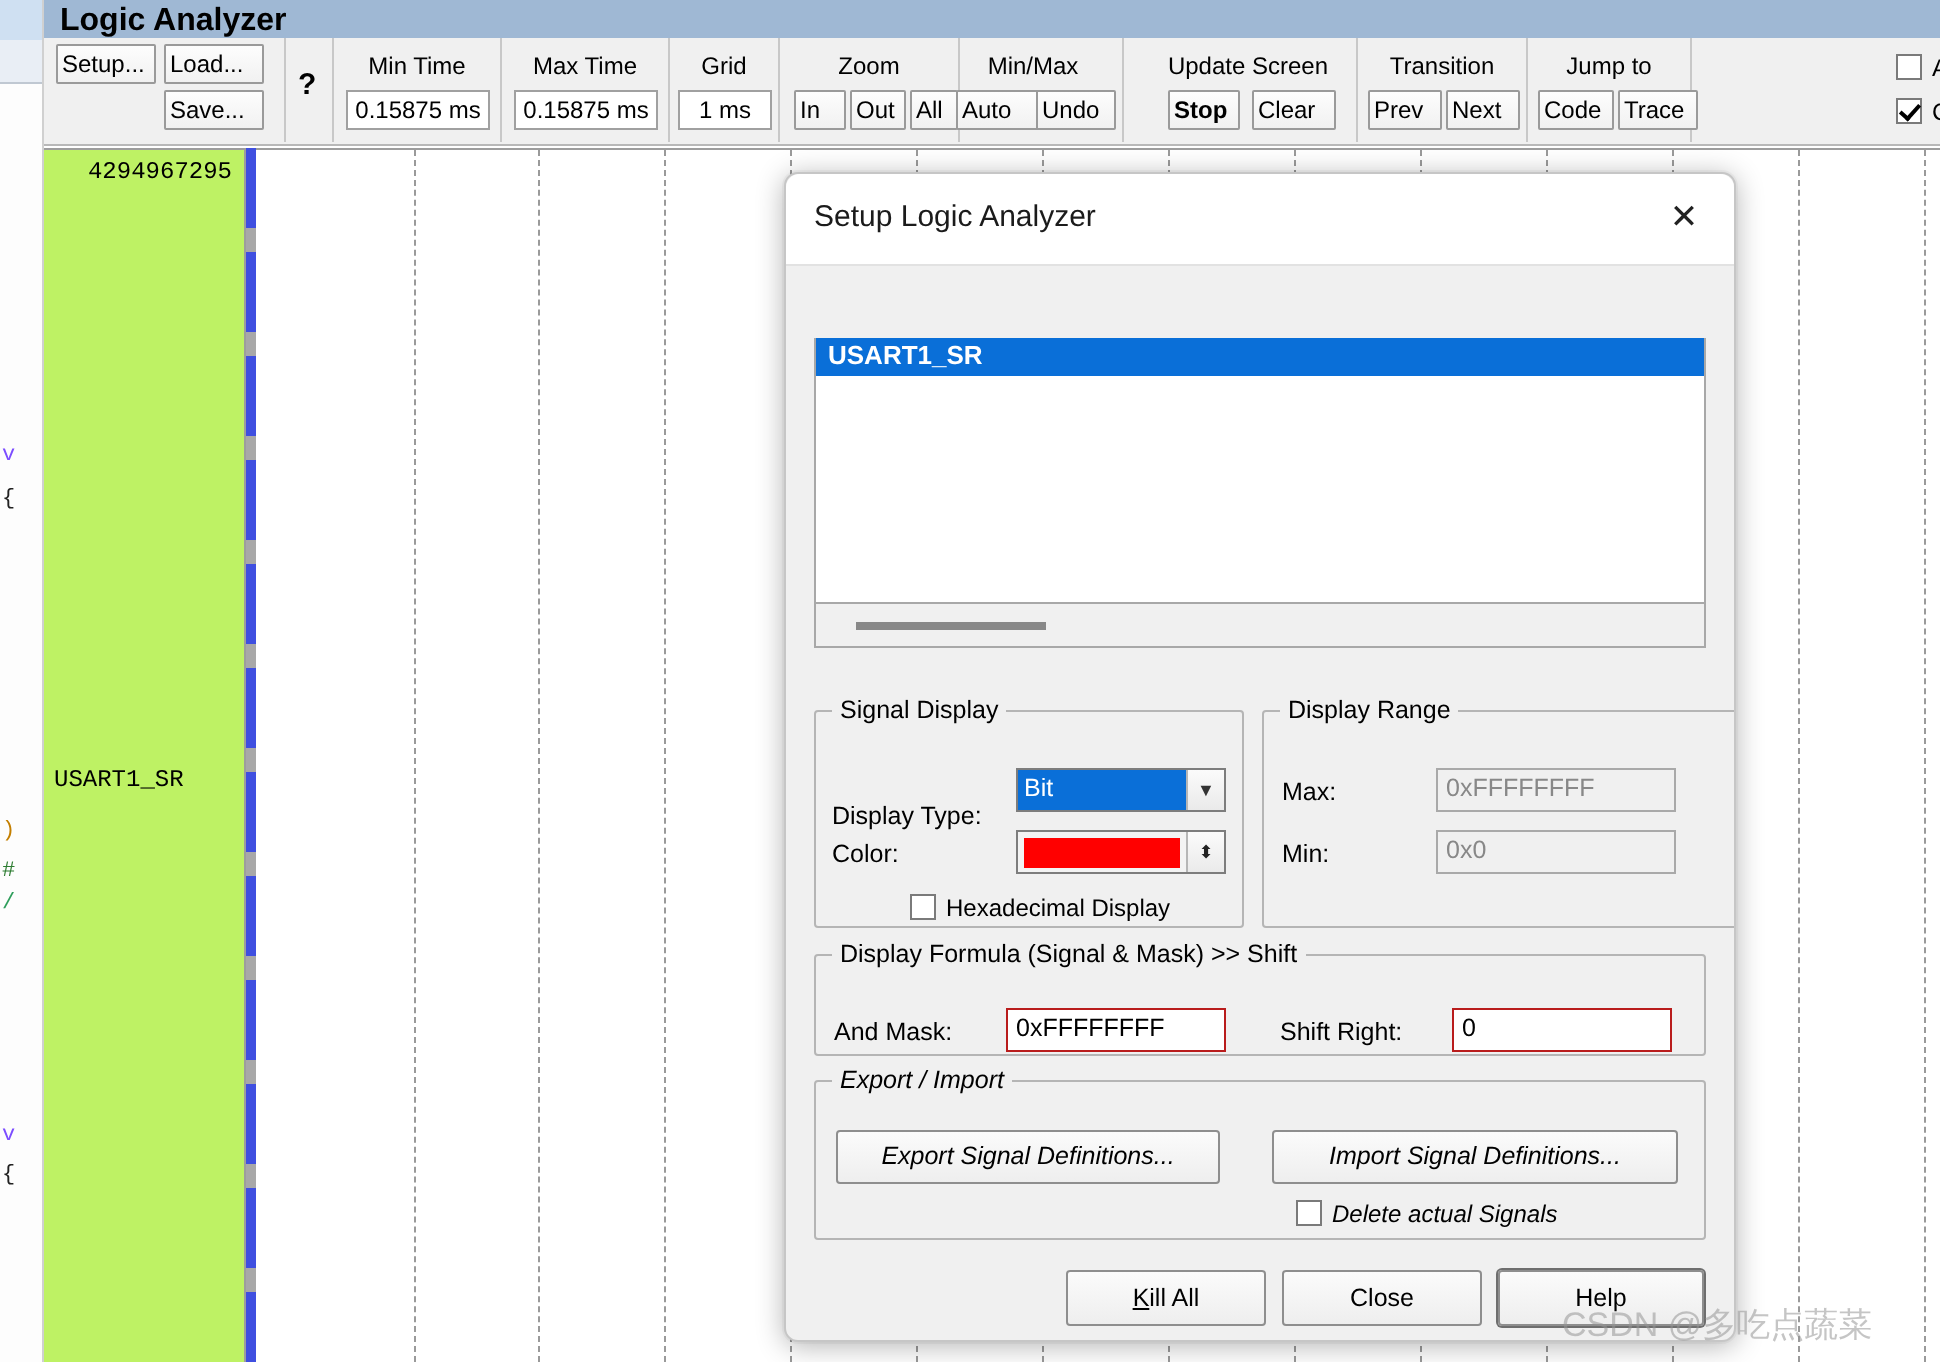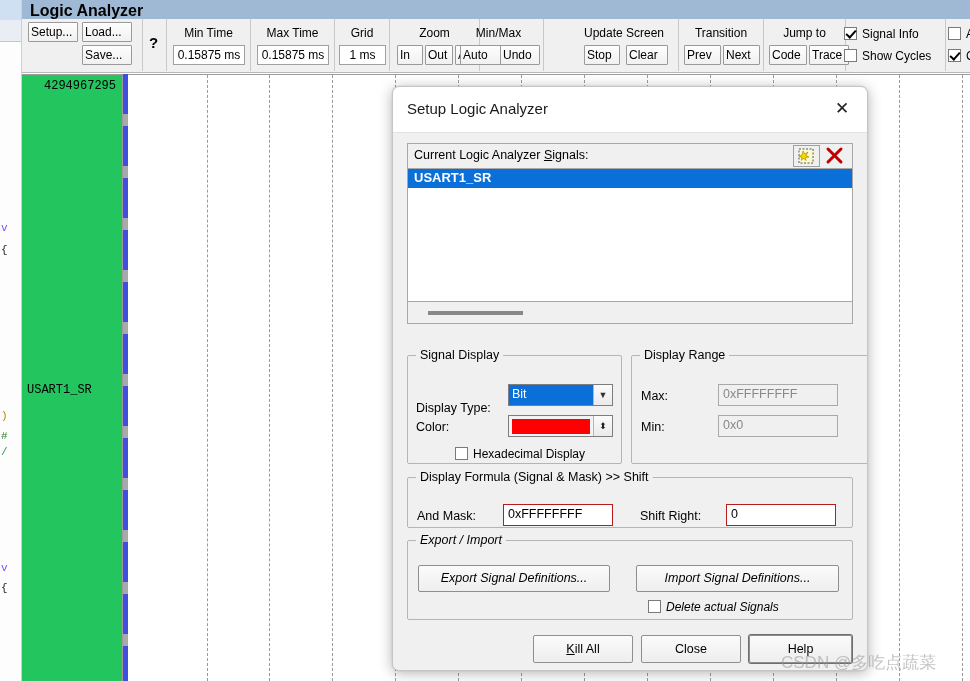--- a/index.html
+++ b/index.html
@@ -99,21 +99,21 @@
     transform: rotate(42deg);
   }
 
   
   .la-body {
     position: absolute; left: 0; top: 74px; width: 948px; bottom: 0;
     background: #ffffff;
   }
   .sig-pane {
     position: absolute; left: 0; top: 0; width: 101px; bottom: 0;
-    background: #22c55e;
+    background: #bef264;
     border-top: 1px solid #9d9d9d;
     border-right: 1px solid #9d9d9d;
   }
   .sig-value {
     position: absolute; right: 6px; top: 4px;
     font-family: "Liberation Mono", monospace;
     font-size: 12px; color: #000;
   }
   .sig-name {
     position: absolute; left: 5px; top: 308px;
@@ -314,52 +314,44 @@
         <div class="tfield" style="left:4px; top:26px; width:47px;">1 ms</div>
       </div>
 
       <div class="tgroup" style="left:368px; width:90px;">
         <div class="tg-label">Zoom</div>
         <div class="tbtn" style="left:7px; top:26px; width:26px;">In</div>
         <div class="tbtn" style="left:35px; top:26px; width:28px;">Out</div>
         <div class="tbtn" style="left:65px; top:26px; width:24px;">All</div>
       </div>
 
-      <div class="tgroup" style="left:432px; width:90px;">
+      <div class="tgroup" style="left:450px; width:90px;">
         <div class="tg-label">Min/Max</div>
         <div class="tbtn" style="left:6px; top:26px; width:54px;">Auto</div>
         <div class="tbtn" style="left:46px; top:26px; width:40px;">Undo</div>
       </div>
 
       <div class="tgroup" style="left:548px; width:109px;">
         <div class="tg-label">Update Screen</div>
-        <div class="tbtn" style="left:14px; top:26px; width:36px;">Stop</div>
+        <div class="tbtn" style="left:14px; top:26px; width:36px;font-weight:bold;">Stop</div>
         <div class="tbtn" style="left:56px; top:26px; width:42px;">Clear</div>
       </div>
 
       <div class="tgroup" style="left:657px; width:85px;">
         <div class="tg-label">Transition</div>
         <div class="tbtn" style="left:5px; top:26px; width:37px;">Prev</div>
         <div class="tbtn" style="left:44px; top:26px; width:37px;">Next</div>
       </div>
 
       <div class="tgroup" style="left:742px; width:82px;">
         <div class="tg-label">Jump to</div>
         <div class="tbtn" style="left:5px; top:26px; width:38px;">Code</div>
         <div class="tbtn" style="left:45px; top:26px; width:40px;">Trace</div>
       </div>
 
-      <div class="tgroup" style="left:824px; width:100px;">
-        <div class="chk-row" style="left:-2px; top:7px;">
-          <span class="chkbox checked"></span><span>Signal Info</span>
-        </div>
-        <div class="chk-row" style="left:-2px; top:29px;">
-          <span class="chkbox"></span><span>Show Cycles</span>
-        </div>
-      </div>
 
       <div class="tgroup noline" style="left:924px; width:24px;">
         <div class="chk-row" style="left:2px; top:7px;">
           <span class="chkbox"></span><span>A</span>
         </div>
         <div class="chk-row" style="left:2px; top:29px;">
           <span class="chkbox checked"></span><span>C</span>
         </div>
       </div>
 
@@ -395,37 +387,20 @@
 
   <div class="dialog">
 
     <div class="dlg-titlebar">
       <div class="dlg-title">Setup Logic Analyzer</div>
       <div class="dlg-close">✕</div>
     </div>
 
     <div class="dlg-body">
 
-      <div class="list-header">
-        <div class="lh-text"><span>Current Logic Analyzer </span><u>S</u><span>ignals:</span></div>
-
-        <div class="icon-btn" style="right:32px;">
-          <svg width="25" height="20" viewBox="0 0 25 20">
-            <rect x="5" y="3" width="14" height="14" fill="#fdfad0" stroke="#555" stroke-width="1" stroke-dasharray="2 1.5"></rect>
-            <path d="M9 5 l2 3 l3 -2 l-2 3.5 l3 1.5 l-3.6 0.6 l0.6 3 l-2.4 -2.4 l-2.2 2.2 l0.6 -3.1 l-3 -0.8 l3 -1.5 z" fill="#f5d800" stroke="#7a6b00" stroke-width="0.5"></path>
-          </svg>
-        </div>
-
-        <div class="icon-btn flat" style="right:3px;">
-          <svg width="25" height="21" viewBox="0 0 25 21">
-            <line x1="6" y1="4" x2="19" y2="17" stroke="#c00000" stroke-width="3" stroke-linecap="round"></line>
-            <line x1="19" y1="4" x2="6" y2="17" stroke="#c00000" stroke-width="3" stroke-linecap="round"></line>
-          </svg>
-        </div>
-      </div>
 
       <div class="signal-list">
         <div class="signal-item">USART1_SR</div>
       </div>
       <div class="list-hscroll">
         <div class="list-hthumb"></div>
       </div>
 
       <fieldset class="grp" style="left:14px; top:215px; width:215px; height:116px;">
         <legend>Signal Display</legend>

